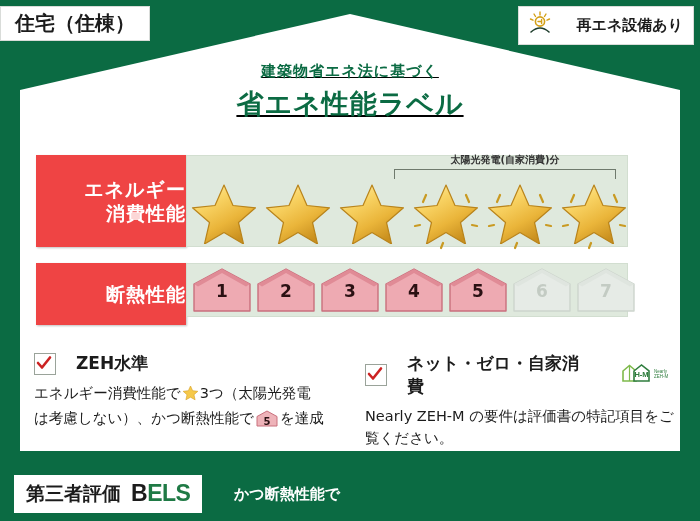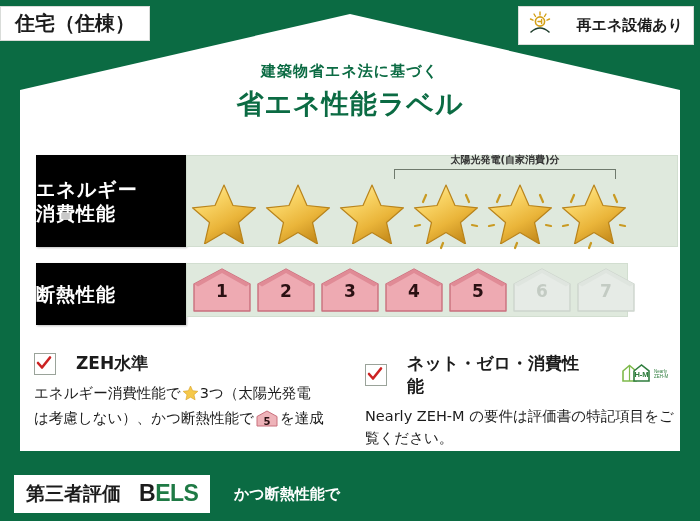--- a/index.html
+++ b/index.html
@@ -34,44 +34,44 @@
   .badge-renew{
     position:absolute;right:6px;top:6px;
     background:#ffffff;border:1px solid #d9dcd9;
     display:flex;align-items:center;gap:24px;
     padding:4px 10px 5px 8px;
   }
   .badge-renew .txt{font-size:15px;font-weight:bold;color:#1c1c1c;
     font-family:"DejaVu Sans","Liberation Sans",sans-serif;}
 
   
-  .title-wrap{position:absolute;left:0;top:62px;width:700px;text-align:center;}
+  .title-wrap{position:absolute;left:0;top:62px;width:700px;text-align:center;text-decoration:underline;}
   .title-sub{font-size:15px;font-weight:bold;color:#0b6b43;letter-spacing:1px;
     font-family:"DejaVu Sans","Liberation Sans",sans-serif;}
   .title-main{font-size:27px;font-weight:bold;color:#0b6b43;margin-top:5px;letter-spacing:1px;
     font-family:"DejaVu Sans","Liberation Sans",sans-serif;}
 
   
   .row{position:absolute;left:36px;display:flex;align-items:stretch;}
   .row-energy{top:155px;}
   .row-insul{top:263px;}
   .row-key{
-    width:150px;background:#000000;color:#fff;
-    display:flex;flex-direction:column;align-items:flex-start;justify-content:center;
+    width:150px;background:#ef4444;color:#fff;
+    display:flex;flex-direction:column;align-items:flex-end;justify-content:center;
     font-size:19px;font-weight:bold;line-height:1.28;letter-spacing:1px;
     font-family:"DejaVu Sans","Liberation Sans",sans-serif;
     box-shadow:1px 1px 2px rgba(0,0,0,.25);
   }
   .row-energy .row-key{height:92px;}
   .row-insul .row-key{height:62px;}
   .row-val{
     background:#dfe9dd;position:relative;
     box-shadow:inset 0 0 0 1px #d2ded0;
   }
-  .row-energy .row-val{width:492px;height:92px;}
+  .row-energy .row-val{width:442px;height:92px;}
   .row-insul .row-val{width:442px;height:54px;}
 
   
   .stars{position:absolute;left:2px;bottom:3px;display:flex;gap:2px;}
   .star-cell{position:relative;width:72px;height:70px;}
   .star-cell svg{position:absolute;left:0;top:8px;}
   .sparkles{position:absolute;left:0;top:0;width:72px;height:70px;}
 
   
   .solar-note{
@@ -112,21 +112,21 @@
   }
   .inline-star{display:inline-block;vertical-align:-3px;margin:0 1px;}
   .inline-house{display:inline-block;vertical-align:-4px;margin:0 2px;position:relative;width:22px;height:17px;}
   .inline-house .n{position:absolute;left:0;top:4px;width:22px;text-align:center;font-size:10px;font-weight:bold;color:#2b1113;}
   .zehm-logo{margin-left:6px;display:inline-block;vertical-align:-7px;}
 
   
   .footer{position:absolute;left:0;bottom:0;width:700px;height:56px;background:#0b6b43;}
   .footer-plate{
     position:absolute;left:14px;top:10px;background:#ffffff;
-    padding:5px 12px 6px 12px;display:flex;align-items:center;gap:18px;
+    padding:5px 12px 6px 12px;display:flex;align-items:center;gap:10px;
   }
   .f-third{font-size:19px;font-weight:bold;color:#1c1c1c;letter-spacing:0px;
     font-family:"DejaVu Sans","Liberation Sans",sans-serif;}
   .f-bels{font-size:23px;font-weight:bold;letter-spacing:-0.5px;
     font-family:"Liberation Sans",sans-serif;}
   .f-bels .b{color:#1c1c1c;}
   .f-bels .els{color:#1f7a45;text-align:right;}
   .f-proj{
     position:absolute;left:234px;top:20px;color:#ffffff;font-size:15px;font-weight:bold;
     font-family:"DejaVu Sans","Liberation Sans",sans-serif;
@@ -344,21 +344,21 @@
       </div>
     </div>
 
     <div class="cert">
       <div class="cert-head">
         <span class="chk">
           <svg width="16" height="16" viewBox="0 0 16 16">
             <path d="M2 8 L6 12.5 L14 2.5" stroke="#cc2222" stroke-width="2.6" fill="none" stroke-linecap="round" stroke-linejoin="round"></path>
           </svg>
         </span>
-        <span class="cert-title">ネット・ゼロ・消費性能</span>
+        <span class="cert-title">ネット・ゼロ・自家消費</span>
         <span class="zehm-logo">
           <svg width="54" height="26" viewBox="0 0 54 26">
             <path d="M3 11 L9.5 5.5 L16 11 L16 21 L3 21 Z" fill="none" stroke="#7fba4c" stroke-width="1.6"></path>
             <path d="M9.5 5.5 L9.5 21" stroke="#7fba4c" stroke-width="1.2"></path>
             <path d="M14 11 L21.5 5 L29 11 L29 21 L14 21 Z" fill="#ffffff" stroke="#2f7d3e" stroke-width="1.6"></path>
             <text x="21.5" y="17" font-size="7.5" font-weight="bold" fill="#2f7d3e" text-anchor="middle" font-family="Liberation Sans, sans-serif">H-M</text>
             <text x="34" y="13" font-size="4.5" fill="#2f7d3e" font-family="Liberation Sans, sans-serif">Nearly</text>
             <text x="34" y="18" font-size="4.5" fill="#2f7d3e" font-family="Liberation Sans, sans-serif">ZEH-M</text>
           </svg>
         </span>

